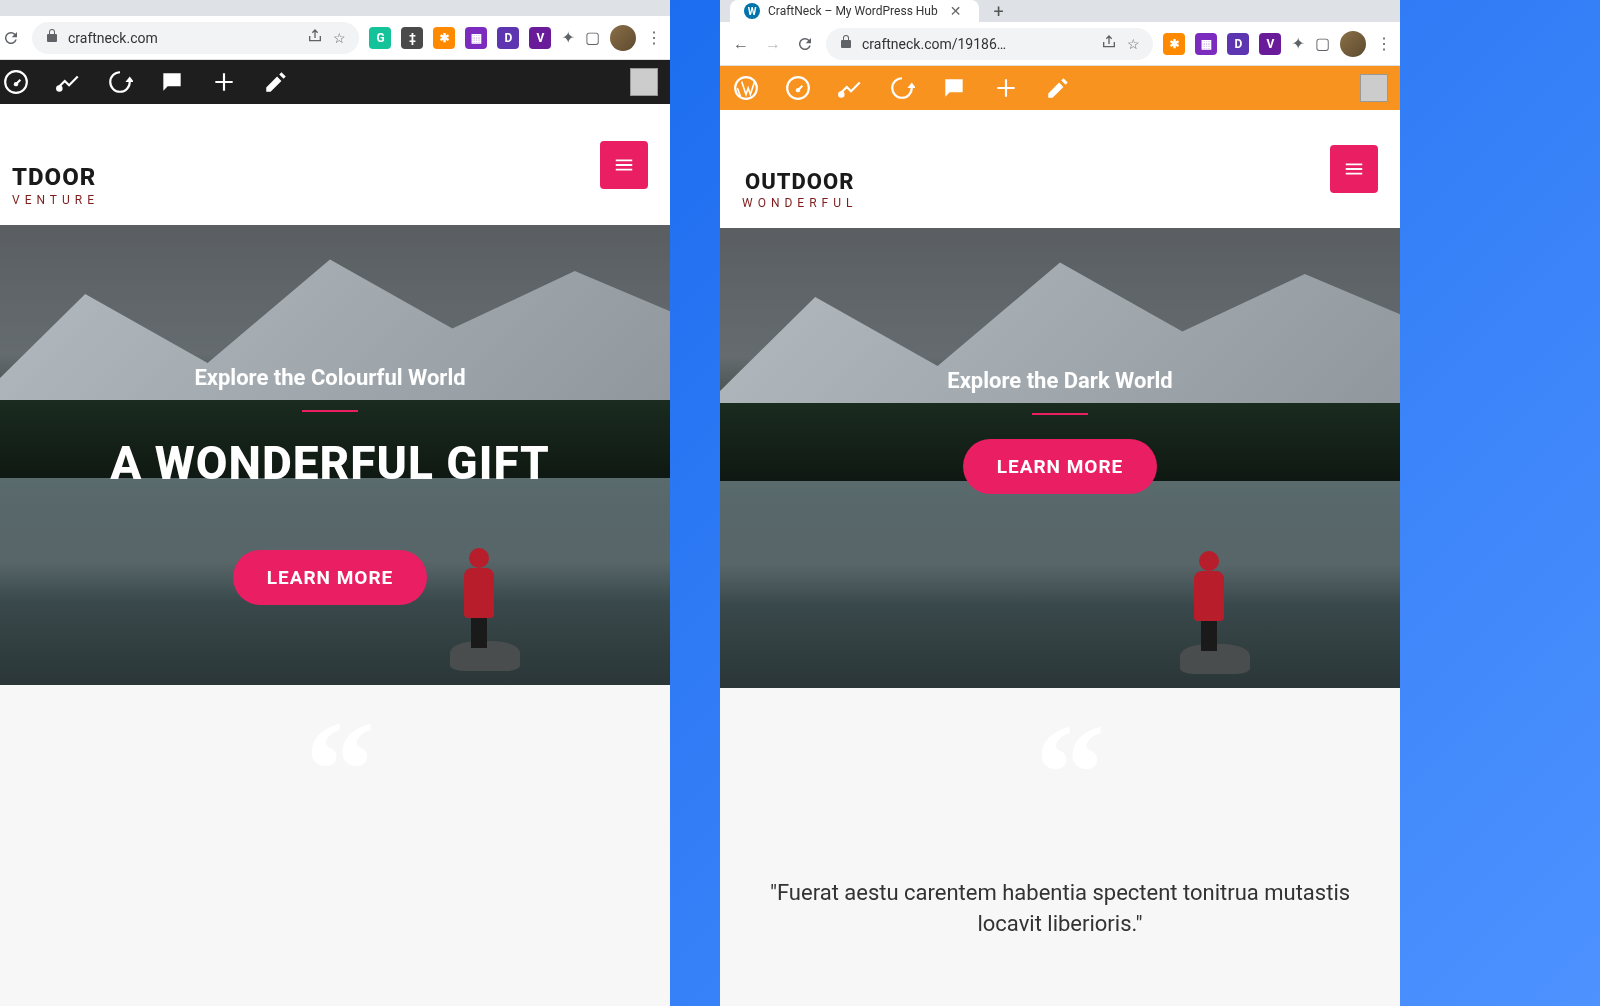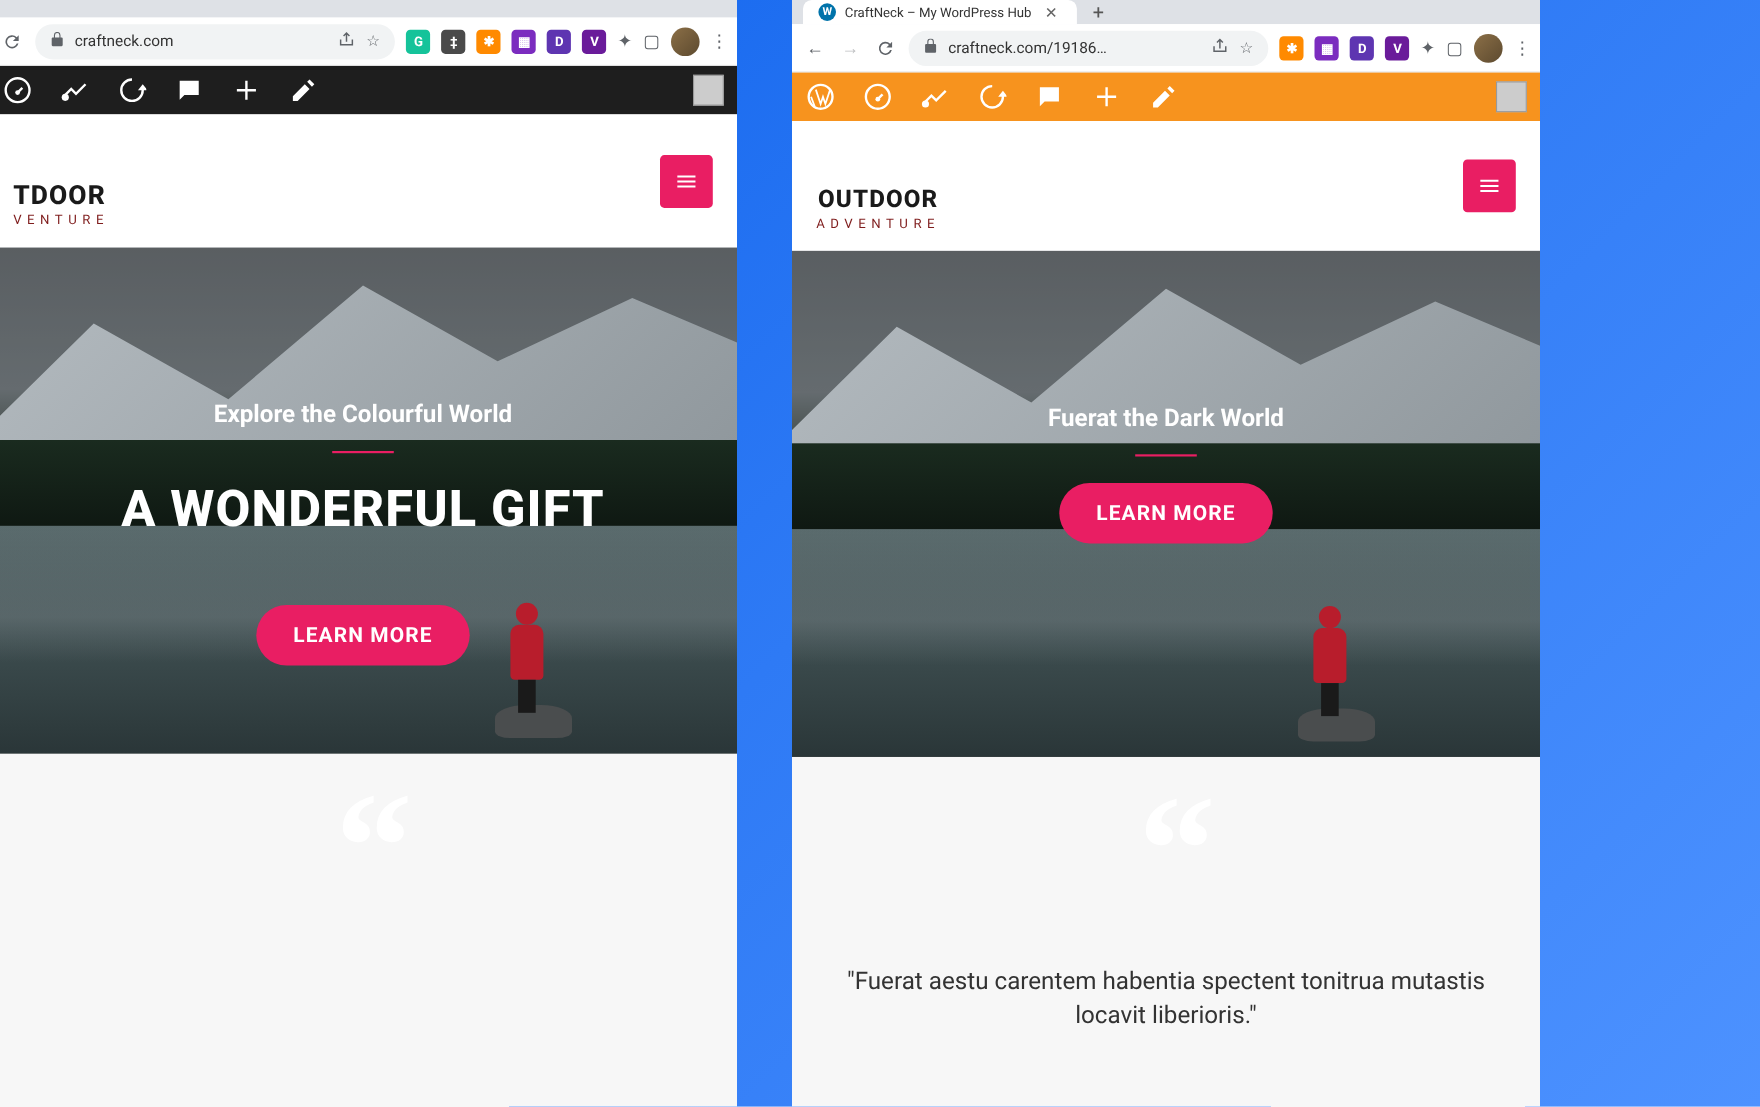--- a/index.html
+++ b/index.html
@@ -472,21 +472,21 @@
         <svg viewBox="0 0 24 24">
           <path d="M3 17l10-10 4 4L7 21H3z M15 5l2-2 4 4-2 2z"></path>
         </svg>
       </span>
     <span class="wp-avatar"></span>
   </div>
 
   <div class="site-header">
     <div class="logo">
       <span class="logo-top">OUTDOOR</span>
-      <span class="logo-bot">ADVENTURE</span>
+      <span class="logo-bot">WONDERFUL</span>
     </div>
     <div class="hamburger">
       <svg viewBox="0 0 24 24">
           <path d="M3 6h18v2H3zM3 11h18v2H3zM3 16h18v2H3z"></path>
         </svg>
     </div>
   </div>
 
   <div class="hero">
     <div class="mountains">
@@ -494,21 +494,21 @@
       </div>
     <div class="trees"></div>
     <div class="lake"></div>
     <div class="rock"></div>
     <div class="person">
       <div class="person-hood"></div>
       <div class="person-body"></div>
       <div class="person-legs"></div>
     </div>
     <div class="hero-content">
-      <div class="hero-sub">Fuerat the Dark World</div>
+      <div class="hero-sub">Explore the Dark World</div>
       <div class="hero-divider"></div>
       <a class="hero-btn">LEARN MORE</a>
     </div>
   </div>
 
   <div class="quote-section">
     <div class="quote-mark">“</div>
     <div class="quote-text">"Fuerat aestu carentem habentia spectent tonitrua mutastis locavit liberioris."</div>
   </div>
 

